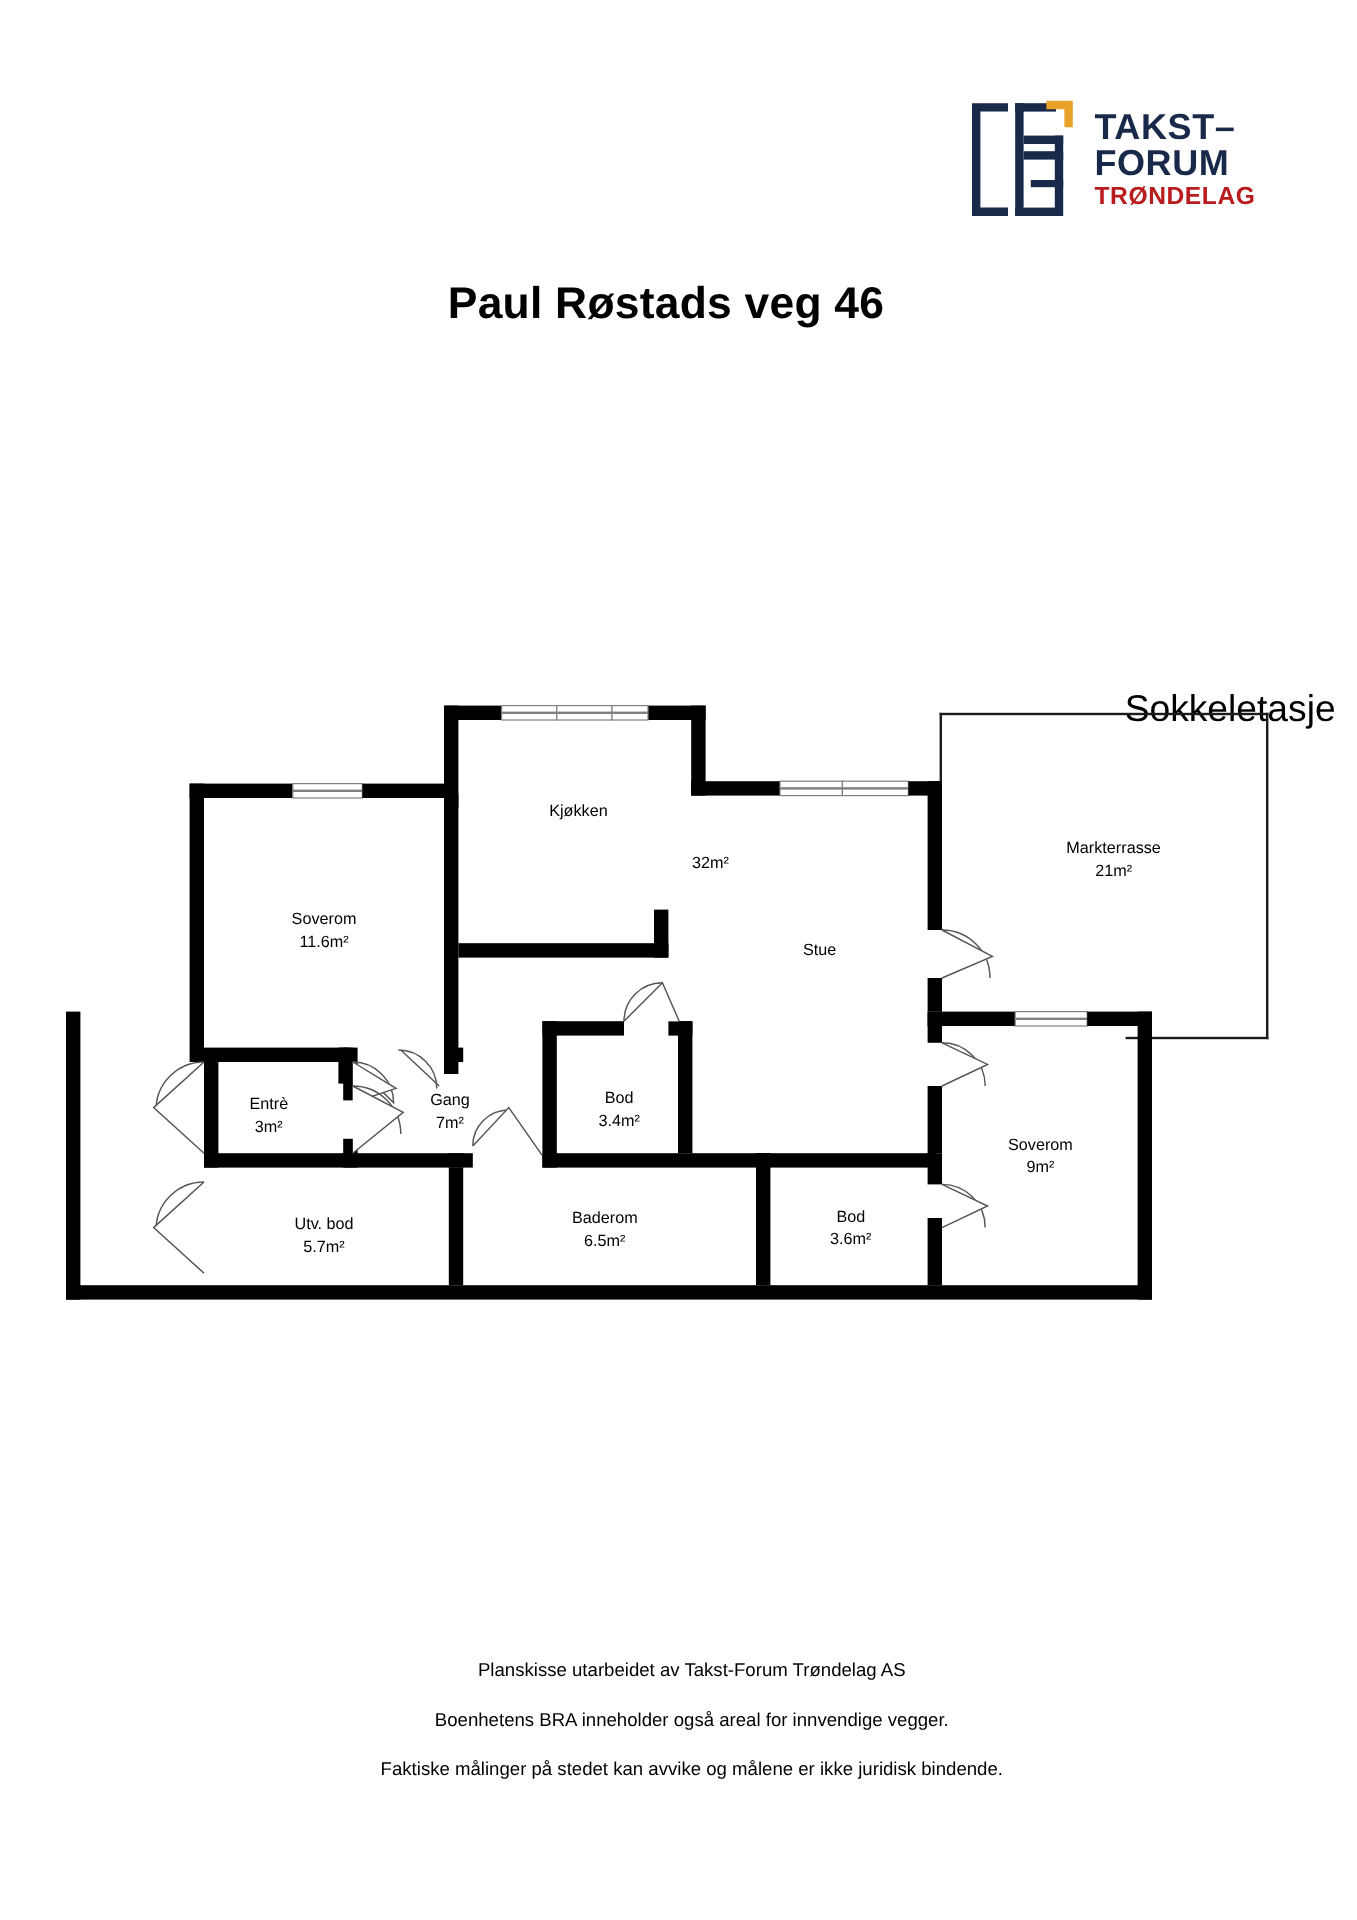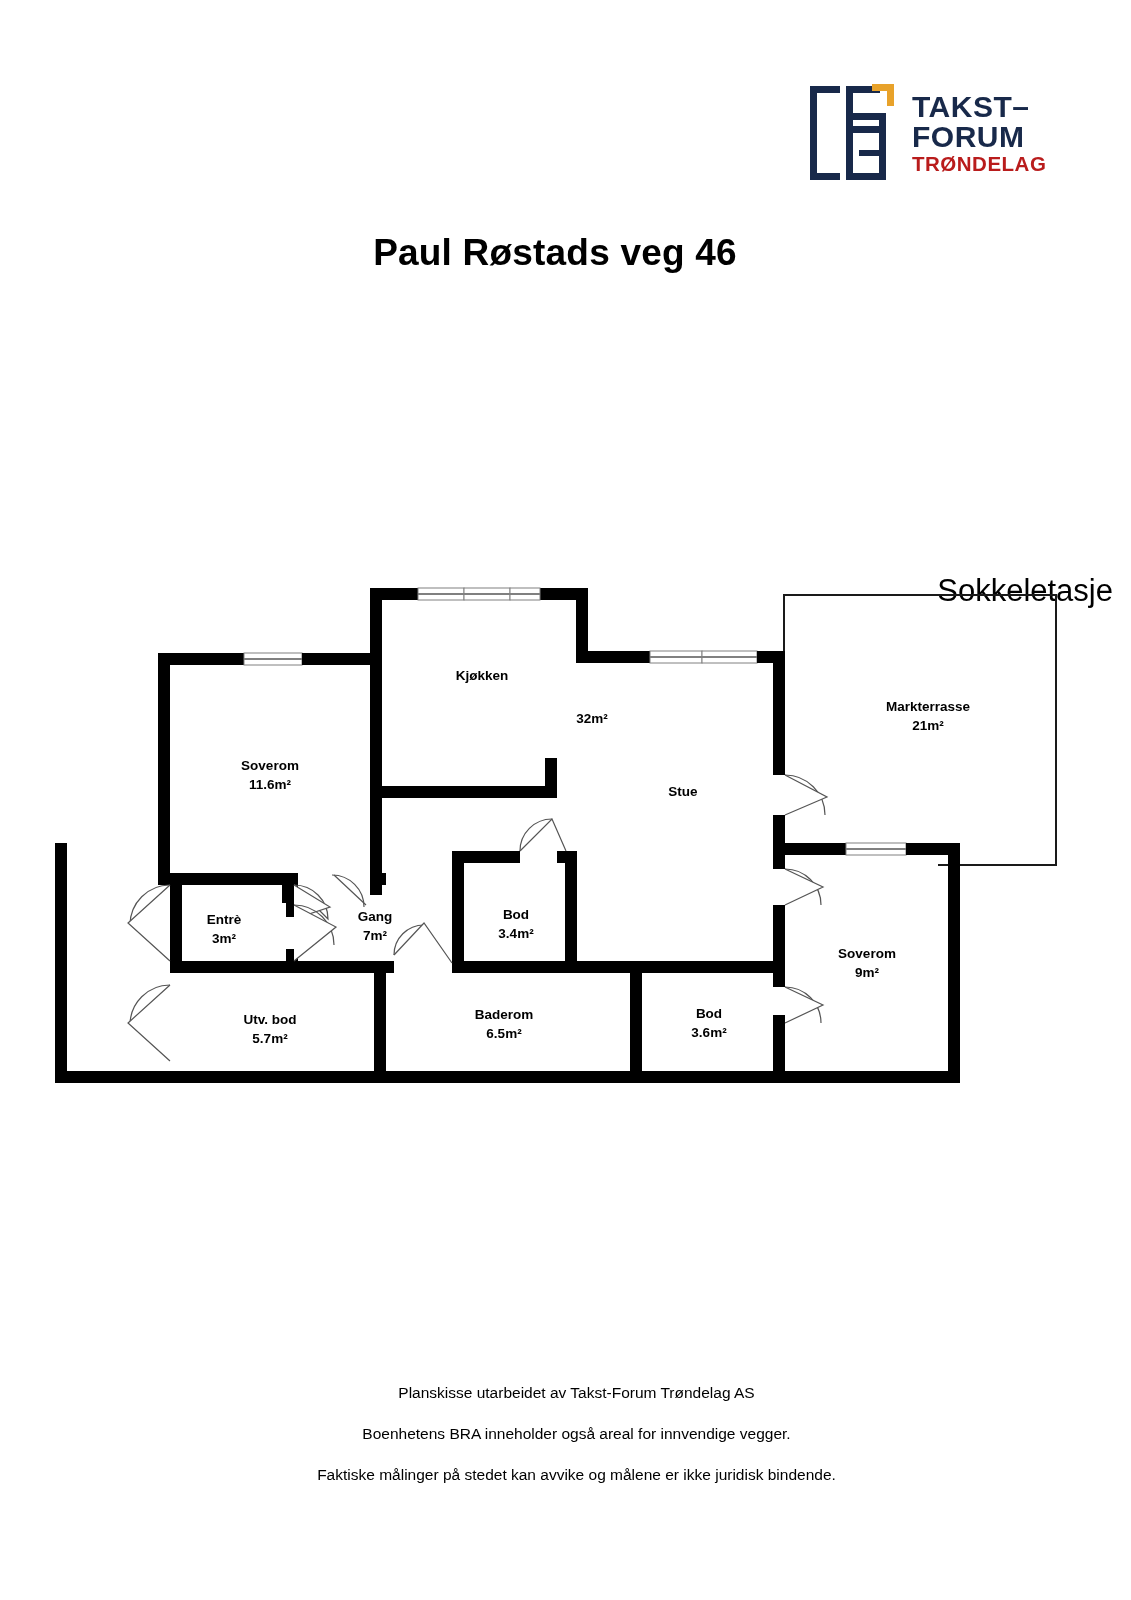--- a/index.html
+++ b/index.html
@@ -78,21 +78,20 @@
     margin-top: 40px;
   }
 
   
   .plan-wrap {
     position: absolute;
     left: 0;
     top: 575px;
     width: 925px;
     height: 540px;
-    font-weight: bold;
   }
   .plan-svg { display: block; }
   .room-label {
     font-family: "Liberation Sans", sans-serif;
     font-size: 13.5px;
     fill: #000000;
     text-anchor: middle;
   }
   .room-area {
     font-family: "Liberation Sans", sans-serif;

